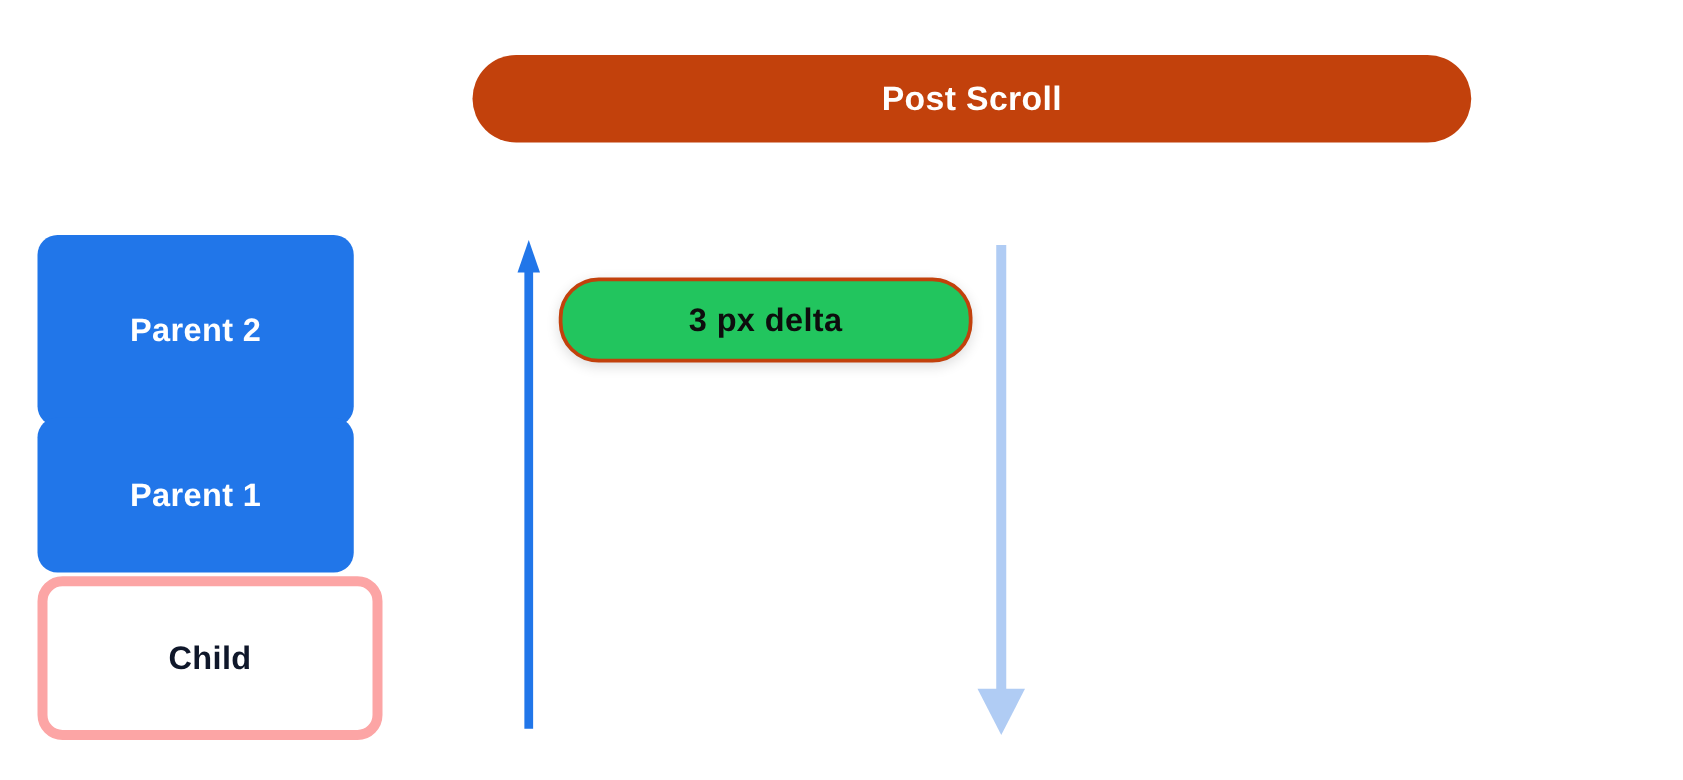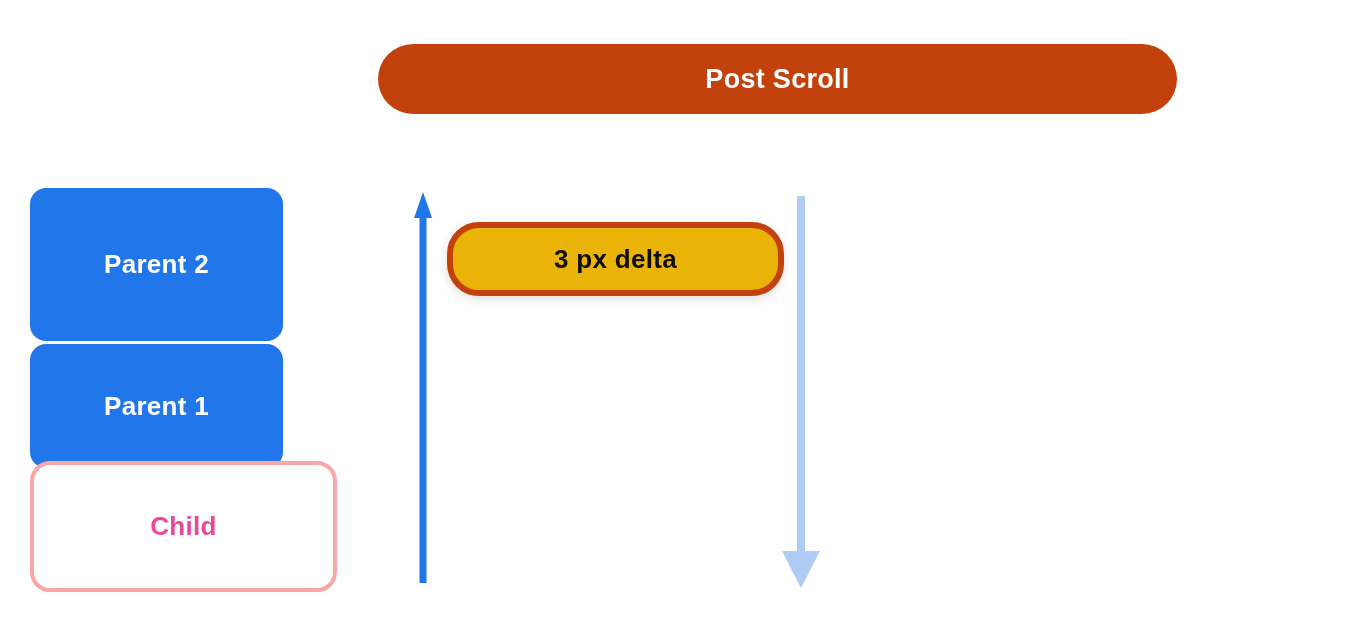--- a/index.html
+++ b/index.html
@@ -40,30 +40,30 @@
     display: flex;
     align-items: center;
     justify-content: center;
     border-radius: 16px;
   }
   .node-filled {
     background: #2176e9;
     color: #ffffff;
   }
   .node-parent2 { top: 188px; height: 153px; justify-content: center; }
-  .node-parent1 { top: 344px; height: 124px; }
+  .node-parent1 { top: 334px; height: 124px; }
   .node-child {
     top: 461px;
     height: 131px;
-    width: 307px;
+    width: 276px;
     box-sizing: border-box;
     background: #ffffff;
-    border: 4px solid #fca5a5;
+    border: 8px solid #fca5a5;
     border-radius: 20px;
-    color: #ec4899;
+    color: #0f172a;
   }
   .node-label {
     font-size: 26px;
     font-weight: 700;
     letter-spacing: 0.3px;
   }
   .arrow-svg {
     position: absolute;
     display: block;
   }
@@ -84,22 +84,22 @@
     display: flex;
     align-items: center;
     justify-content: center;
     border-radius: 32px;
   }
   .pill-delta {
     left: 447px;
     top: 222px;
     width: 325px;
     height: 62px;
-    background: #eab308;
-    border: 6px solid #c2410c;
+    background: #22c55e;
+    border: 3px solid #c2410c;
     box-shadow: 0 3px 10px rgba(0,0,0,0.14);
     color: #0d0d0d;
   }
   .pill-dispatch {
     left: 447px;
     top: 497px;
     width: 328px;
     height: 61px;
     background: #2176e9;
     color: #ffffff;

